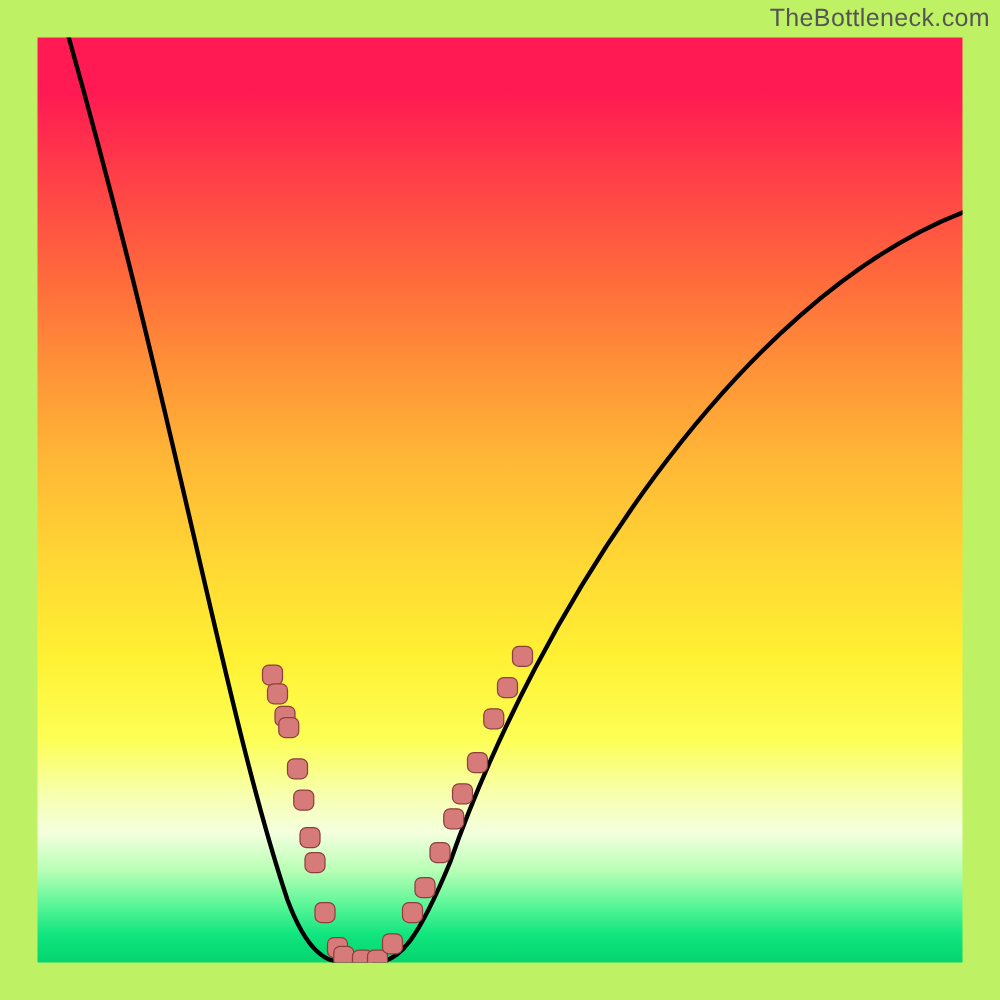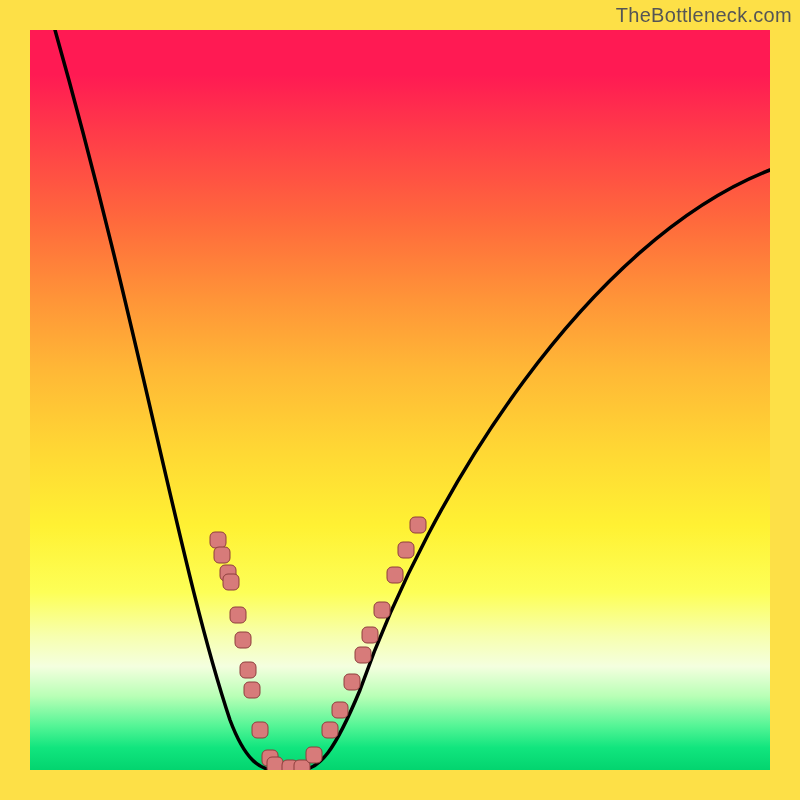--- a/index.html
+++ b/index.html
@@ -10,21 +10,21 @@
     background: #000;
     overflow: hidden;
     font-family: Arial, Helvetica, sans-serif;
   }
   .frame {
     position: absolute;
     top: 0;
     left: 0;
     width: 800px;
     height: 800px;
-    background: #fde047;
+    background: #bef264;
   }
   .plot {
     position: absolute;
     top: 30px;
     left: 30px;
     width: 740px;
     height: 740px;
     background: linear-gradient(
       to bottom,
       #ff1a53 0%,

